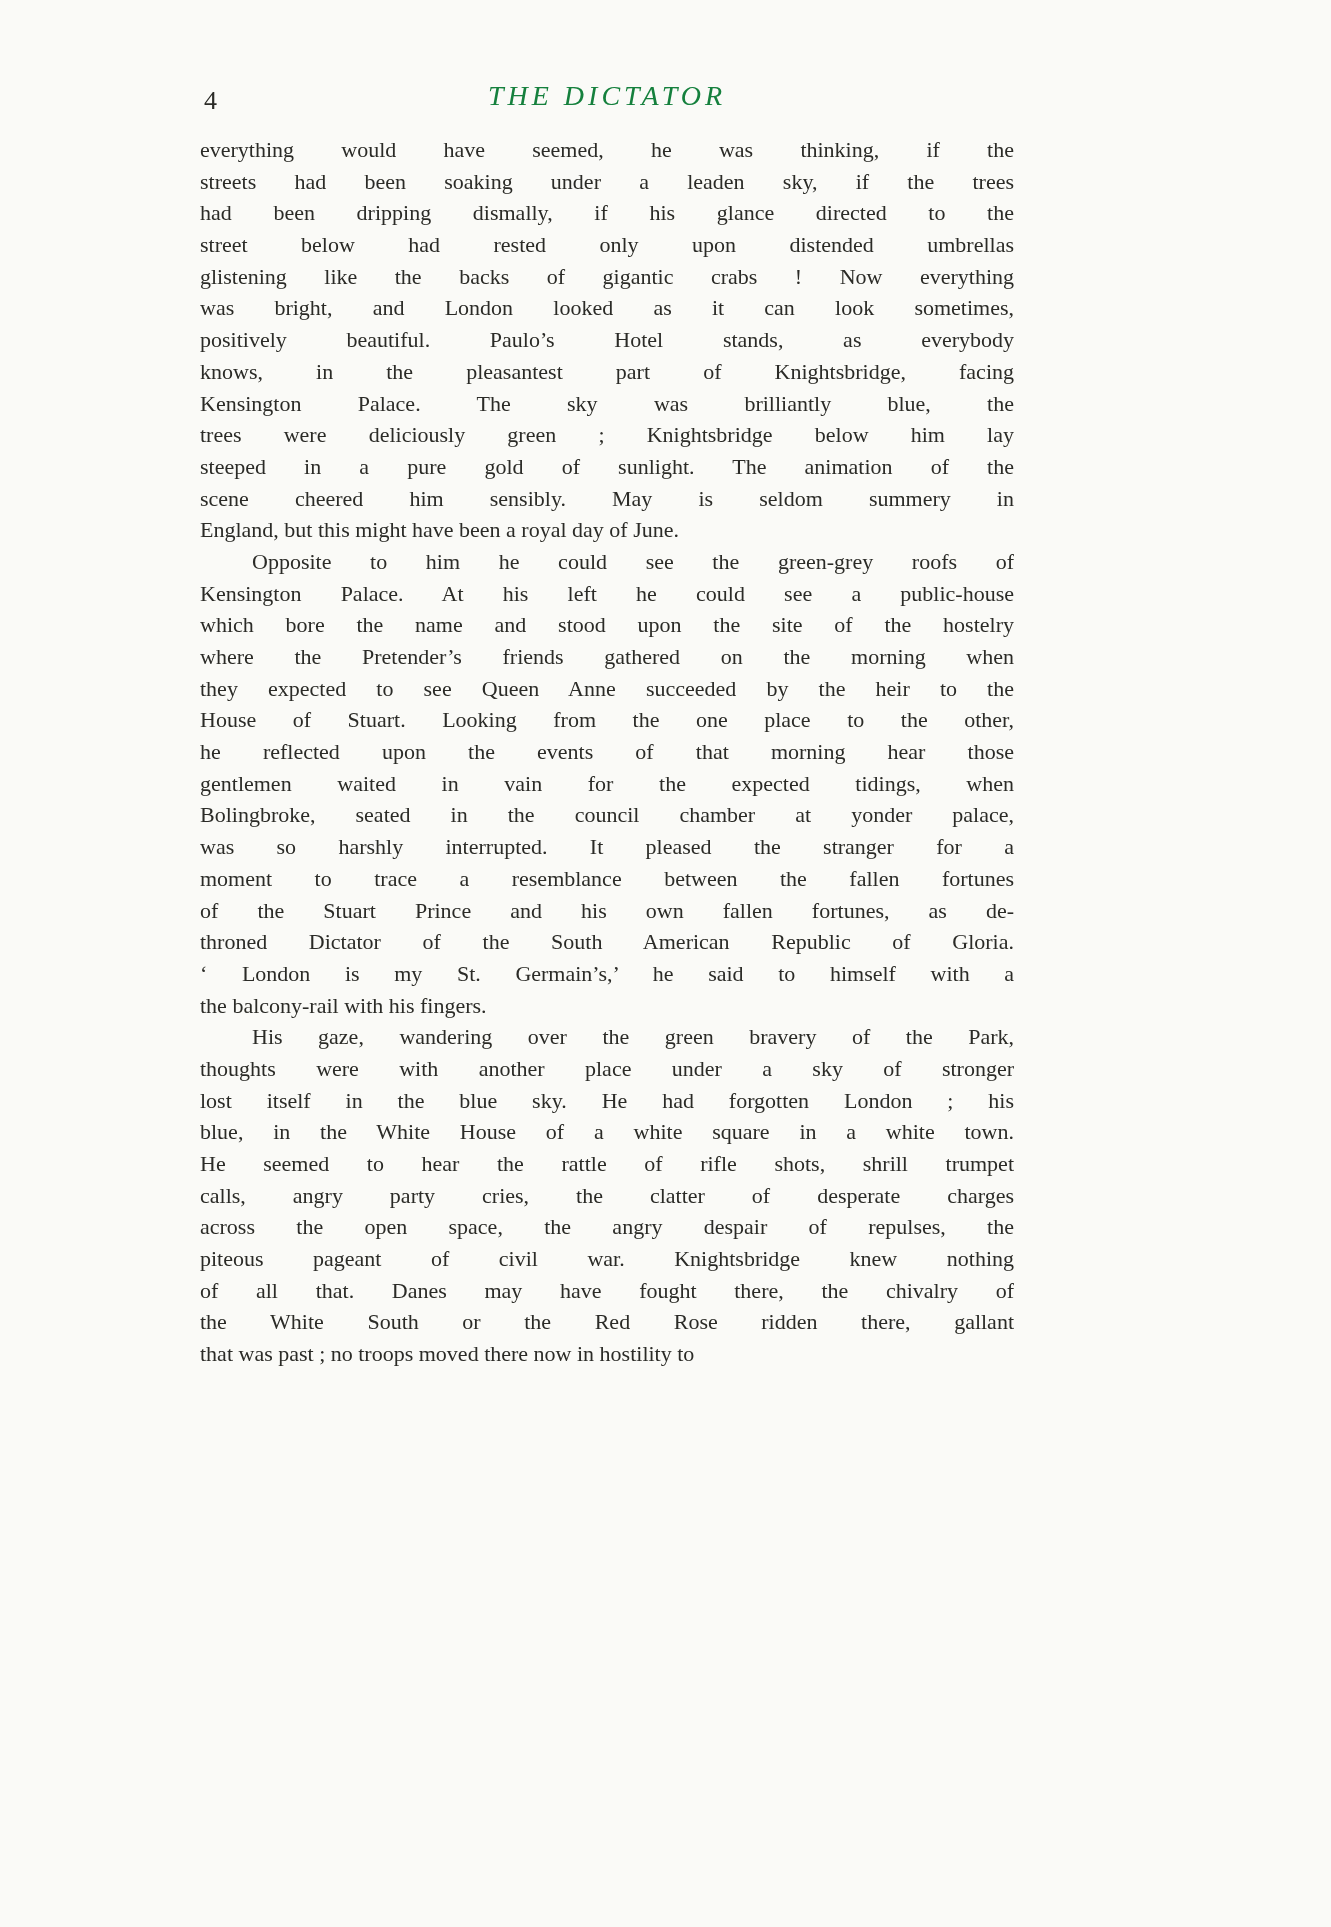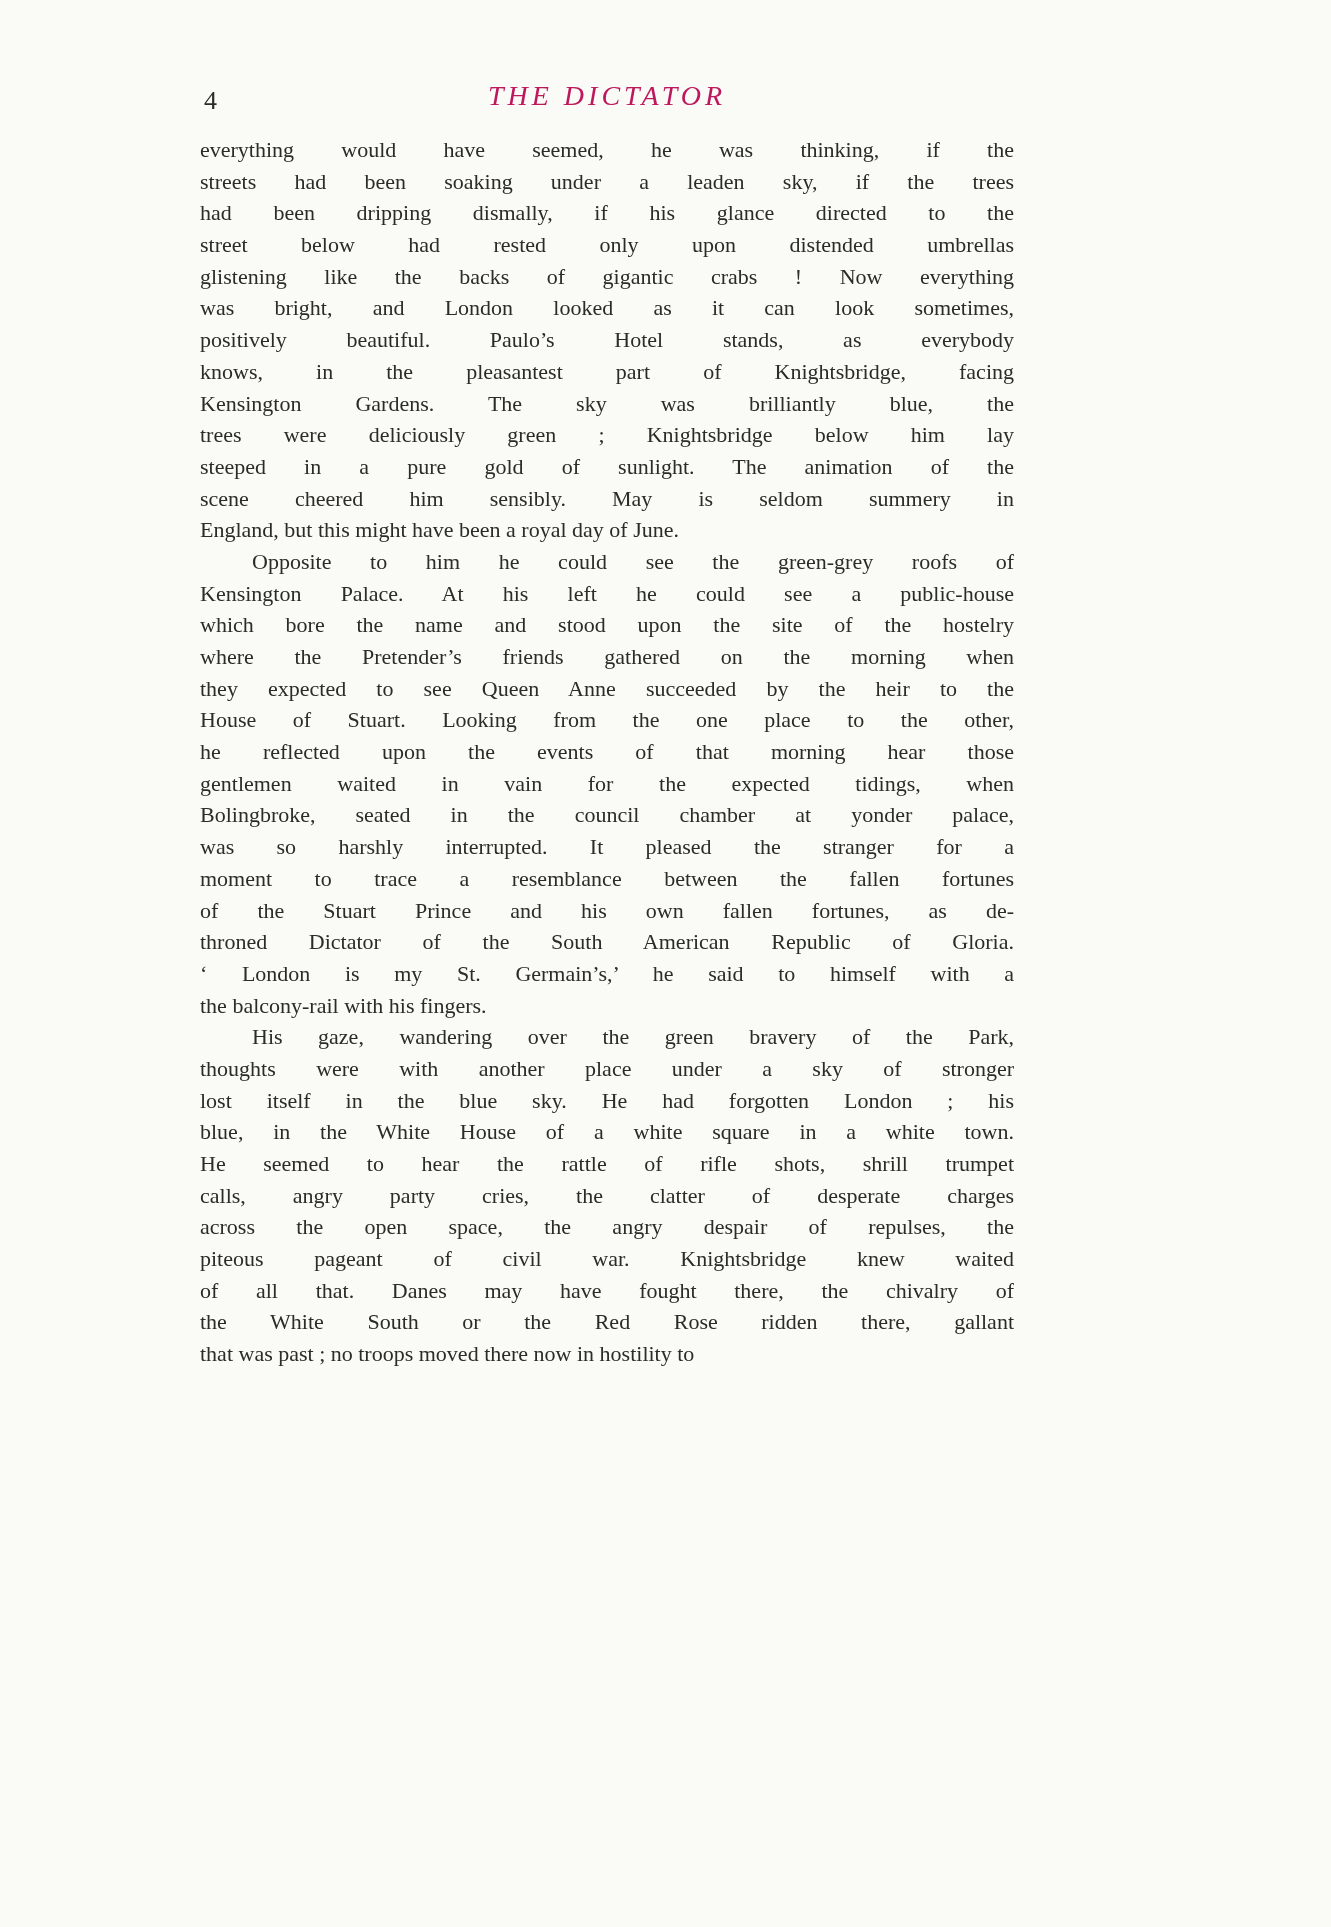--- a/index.html
+++ b/index.html
@@ -37,21 +37,21 @@
   }
   .running-title {
     position: absolute;
     left: 0;
     right: 0;
     top: 0;
     text-align: center;
     font-size: 28px;
     font-style: italic;
     letter-spacing: 4px;
-    color: #be185d;
+    color: #15803d;
   }
   .text-block {
     font-size: 22px;
     line-height: 31.7px;
   }
   .line {
     text-align: justify;
     text-align-last: justify;
     white-space: normal;
     height: 31.7px;
@@ -75,21 +75,21 @@
     </div>
     <div class="text-block">
         <div class="line">everything would have seemed, he was thinking, if the</div>
         <div class="line">streets had been soaking under a leaden sky, if the trees</div>
         <div class="line">had been dripping dismally, if his glance directed to the</div>
         <div class="line">street below had rested only upon distended umbrellas</div>
         <div class="line">glistening like the backs of gigantic crabs !  Now everything</div>
         <div class="line">was bright, and London looked as it can look sometimes,</div>
         <div class="line">positively beautiful.  Paulo’s Hotel stands, as everybody</div>
         <div class="line">knows, in the pleasantest part of Knightsbridge, facing</div>
-        <div class="line">Kensington Gardens.  The sky was brilliantly blue, the</div>
+        <div class="line">Kensington Palace.  The sky was brilliantly blue, the</div>
         <div class="line">trees were deliciously green ; Knightsbridge below him lay</div>
         <div class="line">steeped in a pure gold of sunlight.  The animation of the</div>
         <div class="line">scene cheered him sensibly.  May is seldom summery in</div>
         <div class="line last">England, but this might have been a royal day of June.</div>
         <div class="line indent">Opposite to him he could see the green-grey roofs of</div>
         <div class="line">Kensington Palace.  At his left he could see a public-house</div>
         <div class="line">which bore the name and stood upon the site of the hostelry</div>
         <div class="line">where the Pretender’s friends gathered on the morning when</div>
         <div class="line">they expected to see Queen Anne succeeded by the heir to the</div>
         <div class="line">House of Stuart.  Looking from the one place to the other,</div>
@@ -102,19 +102,19 @@
         <div class="line">throned Dictator of the South American Republic of Gloria.</div>
         <div class="line">‘ London is my St. Germain’s,’ he said to himself with a</div>
         <div class="line last">the balcony-rail with his fingers.</div>
         <div class="line indent">His gaze, wandering over the green bravery of the Park,</div>
         <div class="line">thoughts were with another place under a sky of stronger</div>
         <div class="line">lost itself in the blue sky.  He had forgotten London ; his</div>
         <div class="line">blue, in the White House of a white square in a white town.</div>
         <div class="line">He seemed to hear the rattle of rifle shots, shrill trumpet</div>
         <div class="line">calls, angry party cries, the clatter of desperate charges</div>
         <div class="line">across the open space, the angry despair of repulses, the</div>
-        <div class="line">piteous pageant of civil war.  Knightsbridge knew waited</div>
+        <div class="line">piteous pageant of civil war.  Knightsbridge knew nothing</div>
         <div class="line">of all that.  Danes may have fought there, the chivalry of</div>
         <div class="line">the White South or the Red Rose ridden there, gallant</div>
         <div class="line last">that was past ; no troops moved there now in hostility to</div>
       </div>
   </div>
 </div>
 
 </body></html>

